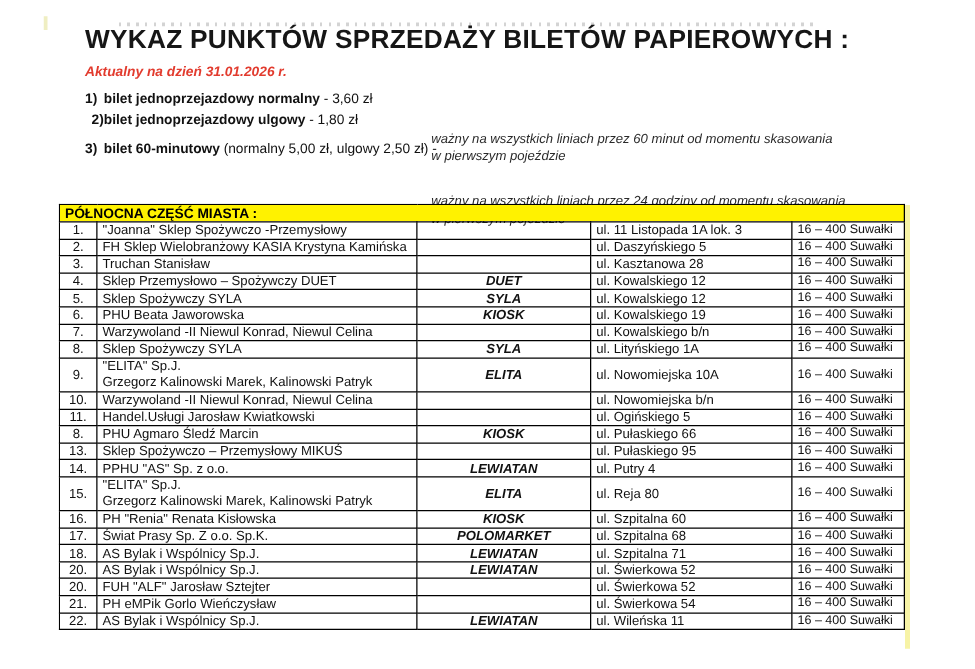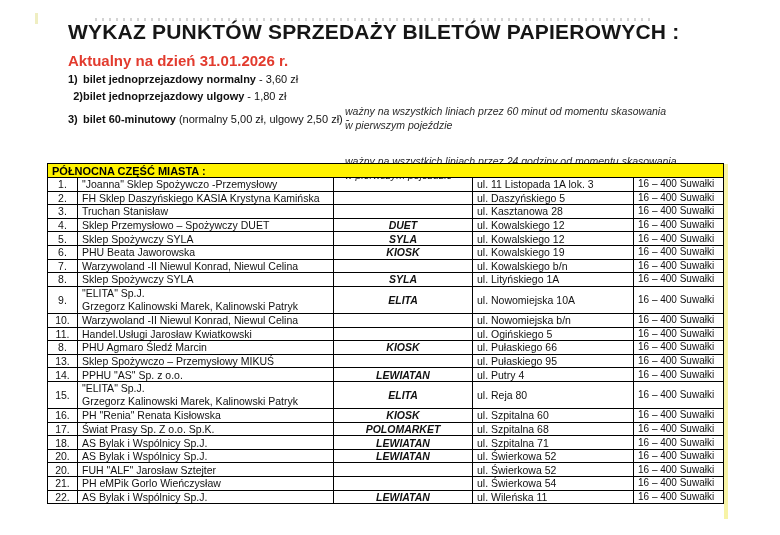--- a/index.html
+++ b/index.html
@@ -9,21 +9,21 @@
   }
   
   .artifact-line{
     position:absolute;left:95px;top:18px;width:560px;height:3px;
     background:repeating-linear-gradient(90deg, rgba(130,130,130,0.35) 0 2px, transparent 2px 7px);
     filter:blur(0.6px);
   }
   .artifact-yellow{position:absolute;left:35px;top:13px;width:3px;height:11px;background:#efeec2;}
 
   .title{position:absolute;left:68px;top:20px;margin:0;font-size:21px;font-weight:bold;letter-spacing:0.2px;color:#161616;white-space:nowrap;}
-  .subtitle{position:absolute;left:68px;top:52px;font-size:15px;font-weight:bold;color:#e23b2e;}
+  .subtitle{position:absolute;left:68px;top:52px;font-size:11px;font-weight:bold;color:#e23b2e;font-style:italic;}
 
   .ticket{position:absolute;left:68px;font-size:11px;white-space:nowrap;}
   .t1{top:73px;}
   .t2{top:90px;text-align:right;}
   .t3{top:104px;height:32px;width:660px;}
   .t4{top:154px;height:32px;width:660px;}
   .tlabel{position:absolute;left:0;top:9px;white-space:nowrap;}
   .tnum{font-weight:bold;display:inline-block;width:15px;}
   .tname{font-weight:bold;}
   .trest{margin-left:3px;font-weight:normal;}
@@ -97,21 +97,21 @@
       <tbody id="rows">
           <tr>
             <td class="c-no">1.</td>
             <td class="c-name">"Joanna" Sklep Spożywczo -Przemysłowy</td>
             <td class="c-brand"></td>
             <td class="c-addr">ul. 11 Listopada 1A lok. 3</td>
             <td class="c-city">16 – 400 Suwałki</td>
           </tr>
           <tr>
             <td class="c-no">2.</td>
-            <td class="c-name">FH Sklep Daszyńskiego KASIA Krystyna Kamińska</td>
+            <td class="c-name">FH Sklep Wielobranżowy KASIA Krystyna Kamińska</td>
             <td class="c-brand"></td>
             <td class="c-addr">ul. Daszyńskiego 5</td>
             <td class="c-city">16 – 400 Suwałki</td>
           </tr>
           <tr>
             <td class="c-no">3.</td>
             <td class="c-name">Truchan Stanisław</td>
             <td class="c-brand"></td>
             <td class="c-addr">ul. Kasztanowa 28</td>
             <td class="c-city">16 – 400 Suwałki</td>

